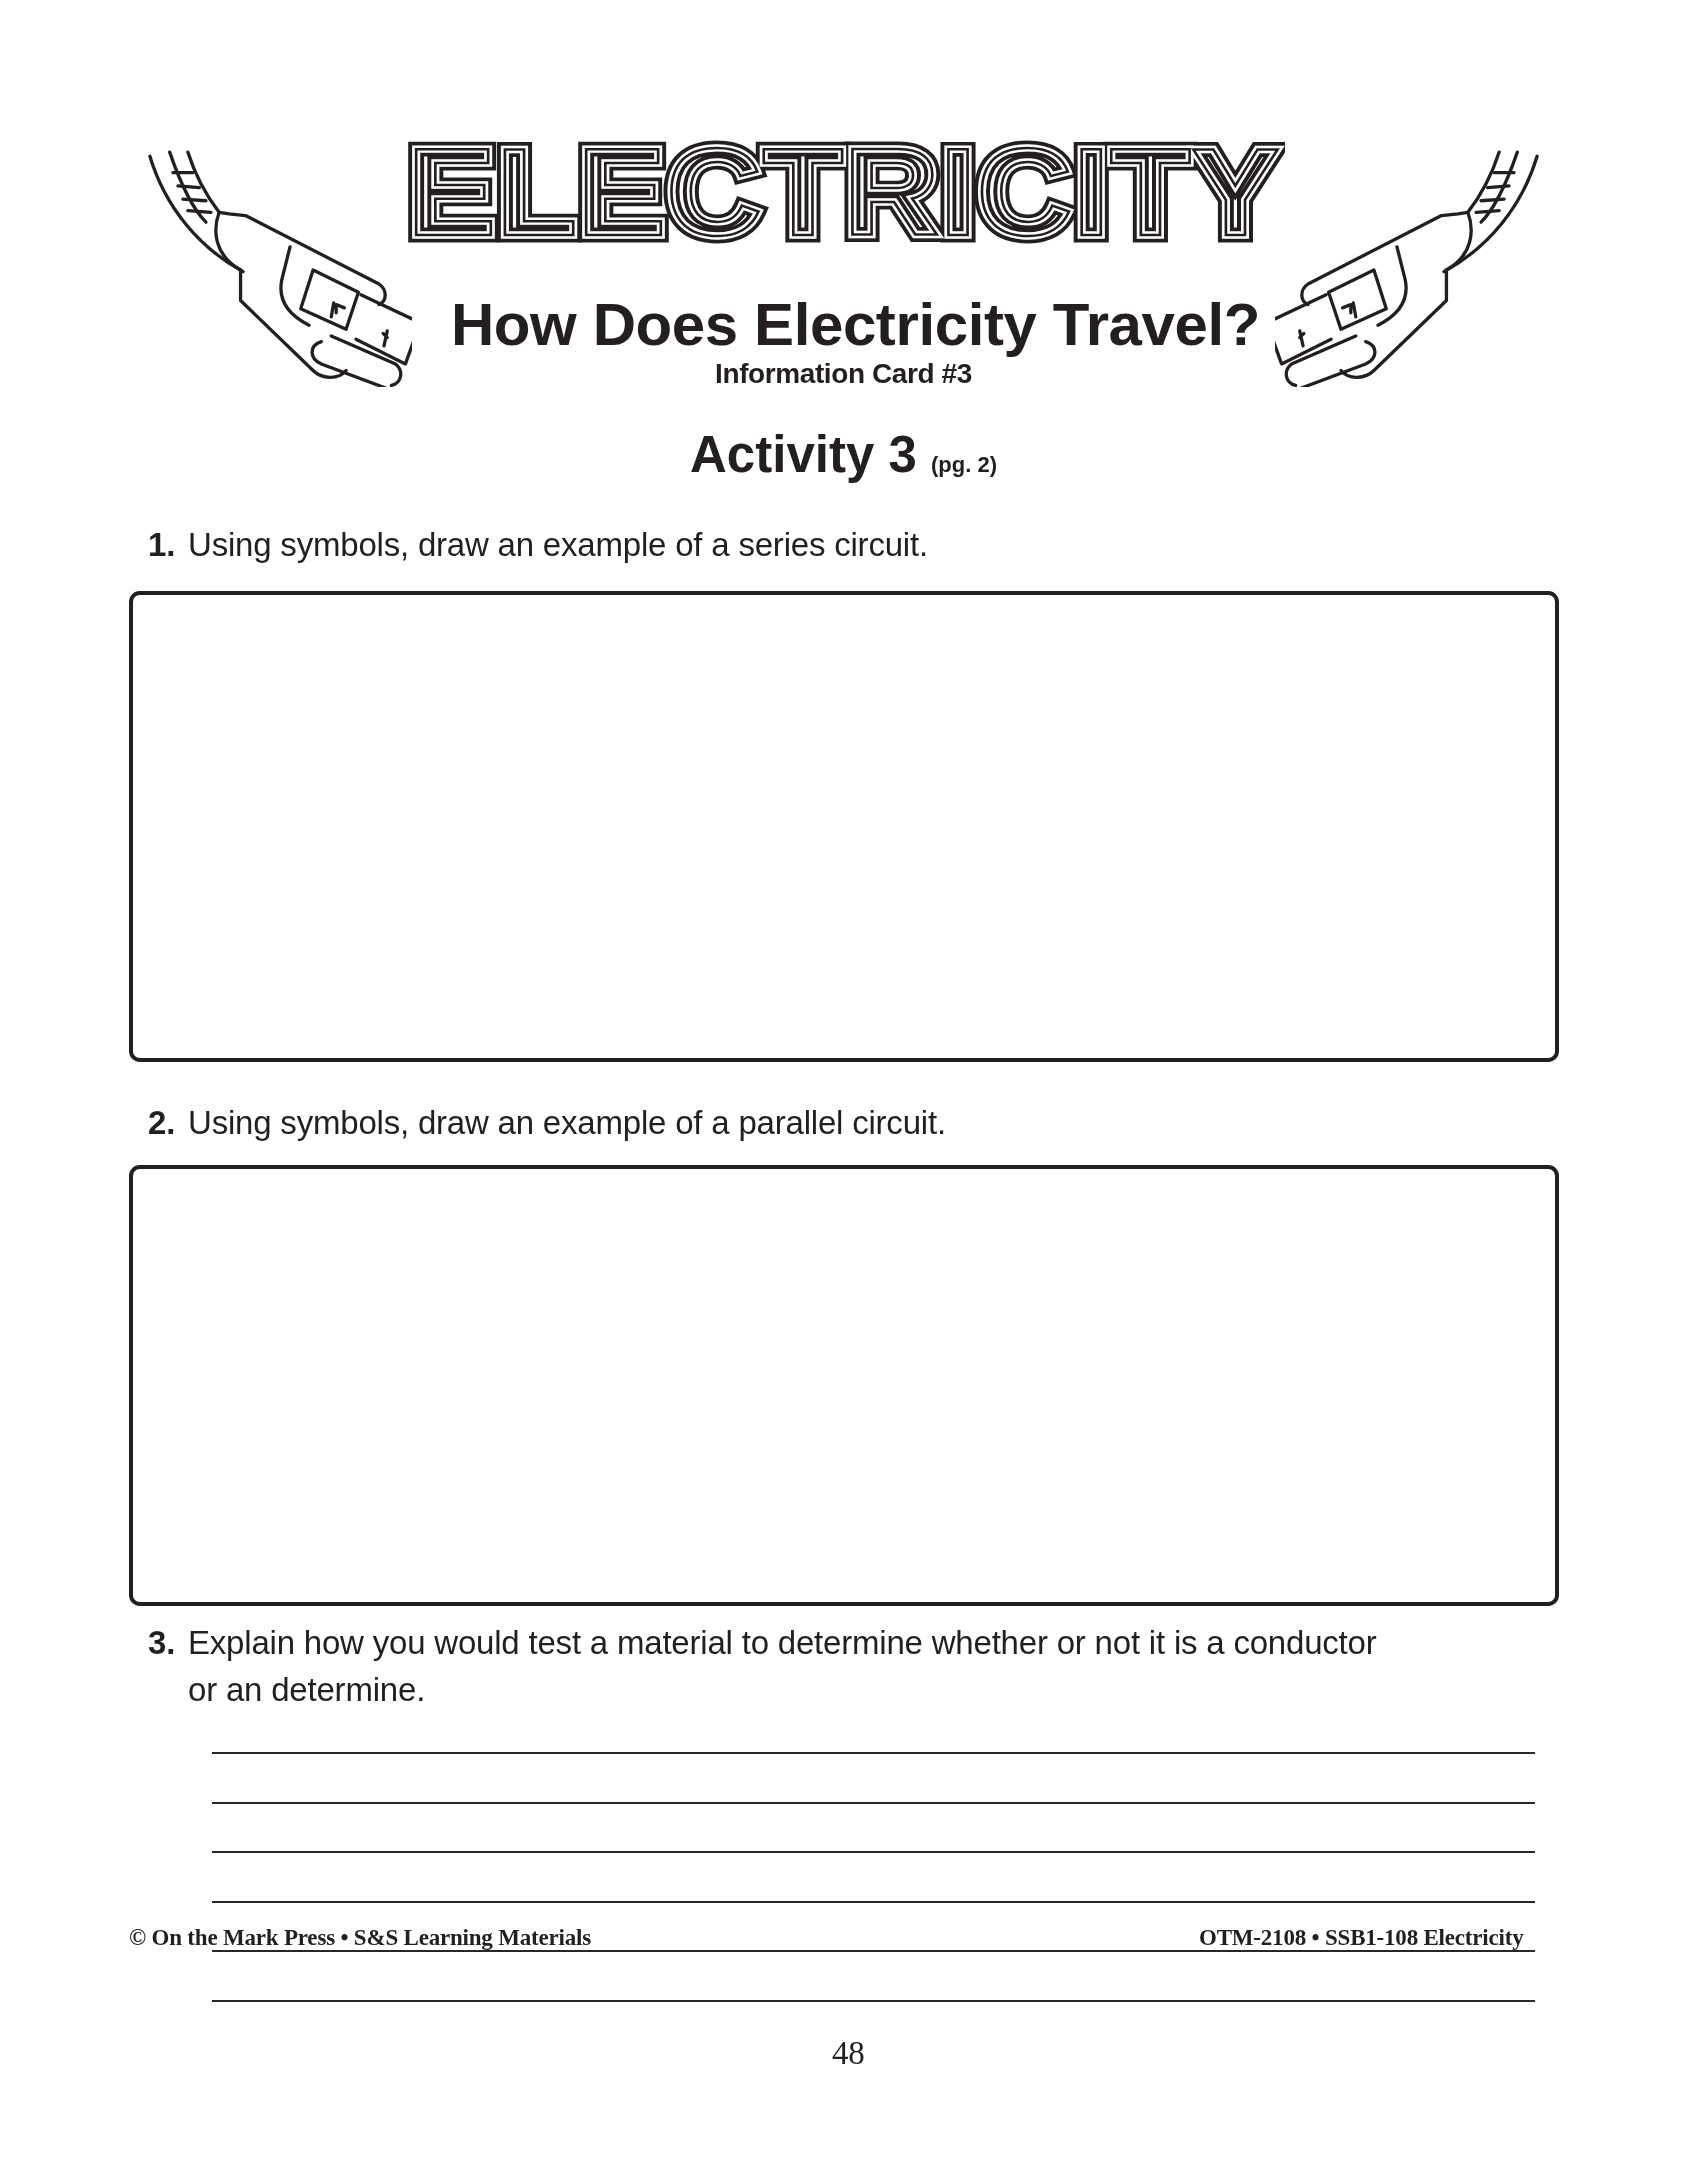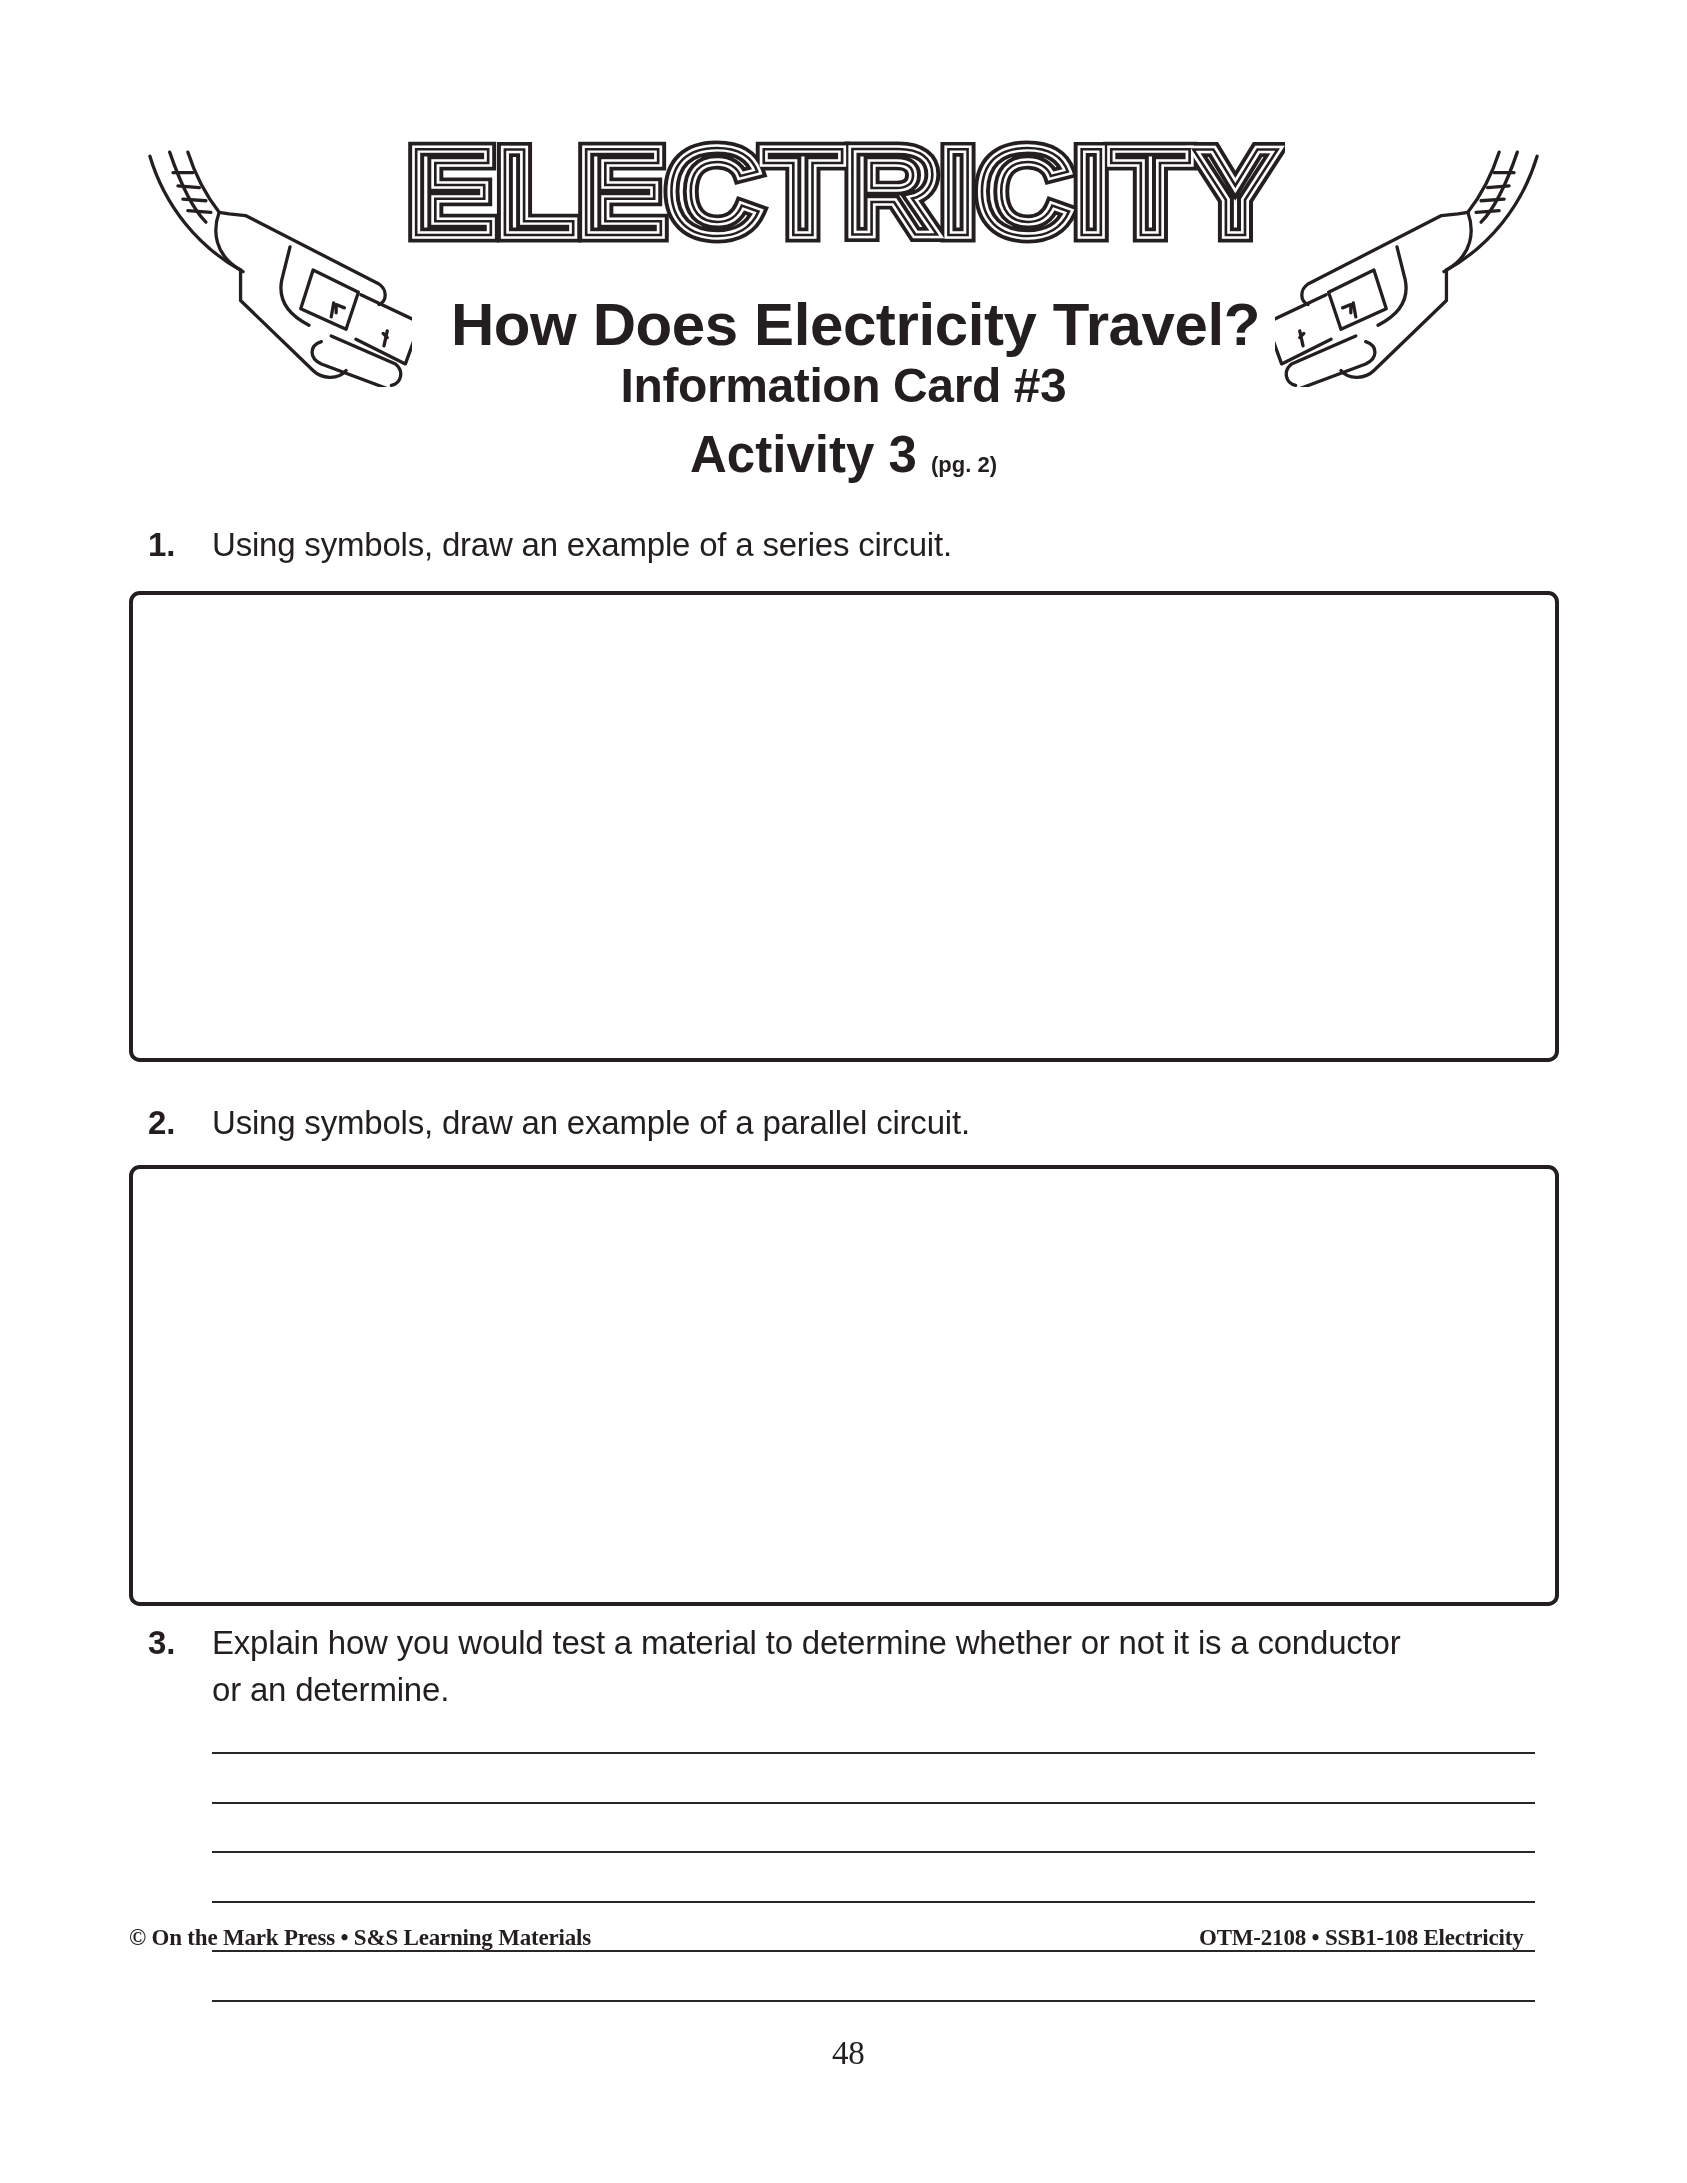--- a/index.html
+++ b/index.html
@@ -3,26 +3,26 @@
 <meta charset="utf-8">
 <style>
   html, body { margin:0; padding:0; background:#ffffff; }
   body { width:1687px; height:2183px; position:relative; overflow:hidden; color:#231f20; font-family:"Liberation Sans", sans-serif; }
   .title-svg { position:absolute; left:402px; top:138px; width:883px; height:107px; }
   .plug { position:absolute; }
   .plug-left { left:140px; top:148px; width:272px; height:239px; }
   .plug-right { left:1275px; top:148px; width:272px; height:239px; transform:scaleX(-1); }
   .heading { position:absolute; left:0; width:1687px; text-align:center; font-weight:bold; white-space:nowrap; }
   .h-main { top:290px; font-size:60px; letter-spacing:-0.4px;padding-left:12px; }
-  .h-sub { top:358px; font-size:48px; font-weight:bold; letter-spacing:-0.4px; }
+  .h-sub { top:358px; font-size:28px; font-weight:bold; letter-spacing:-0.4px; }
   .h-act { top:425px; font-size:51px; }
   .h-act .pg { font-size:22px; font-weight:bold; }
   .question { position:absolute; left:0; font-size:33px; line-height:47px; white-space:nowrap; }
   .q-num { position:absolute; left:148px; font-weight:bold; }
-  .q-text { position:absolute; left:212px; font-weight:normal; letter-spacing:-0.2px; }
+  .q-text { position:absolute; left:188px; font-weight:normal; letter-spacing:-0.2px; }
   .q1 { top:521px; }
   .q2 { top:1099px; }
   .q3 { top:1619px; }
   .draw-box { position:absolute; left:129px; width:1422px; border:4.1px solid #231f20; border-radius:10.7px; background:#ffffff; }
   .box1 { top:591px; height:463px; }
   .box2 { top:1165px; height:433px; }
   .answer-line { position:absolute; left:212px; width:1323px; height:0; border-top:2.5px solid #2a2627; }
   .footer { position:absolute; top:1925px; font-family:"Liberation Serif", serif; font-weight:bold; font-size:23px; white-space:nowrap; letter-spacing:-0.2px; }
   .f-left { left:129px; }
   .f-center { left:832px; font-weight:normal; font-size:33px; top:2035px;text-align:center; }

